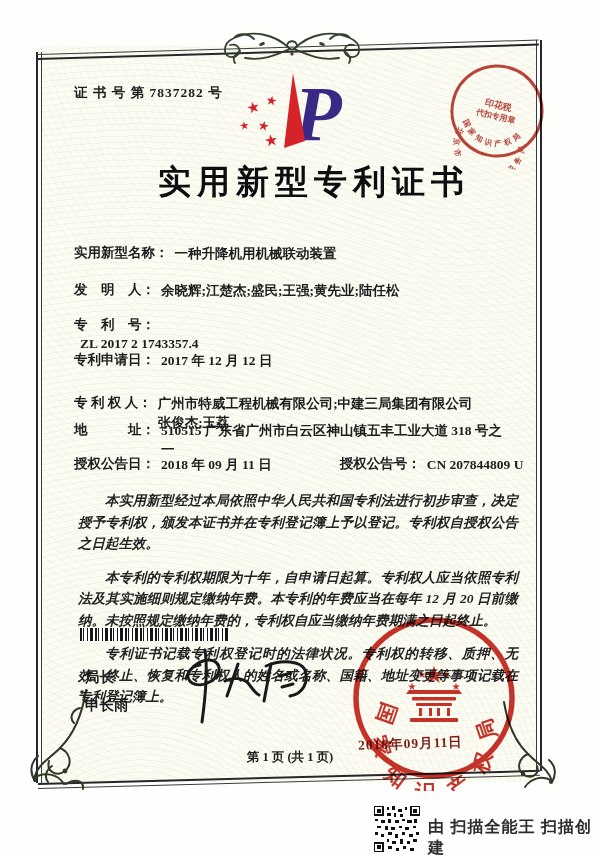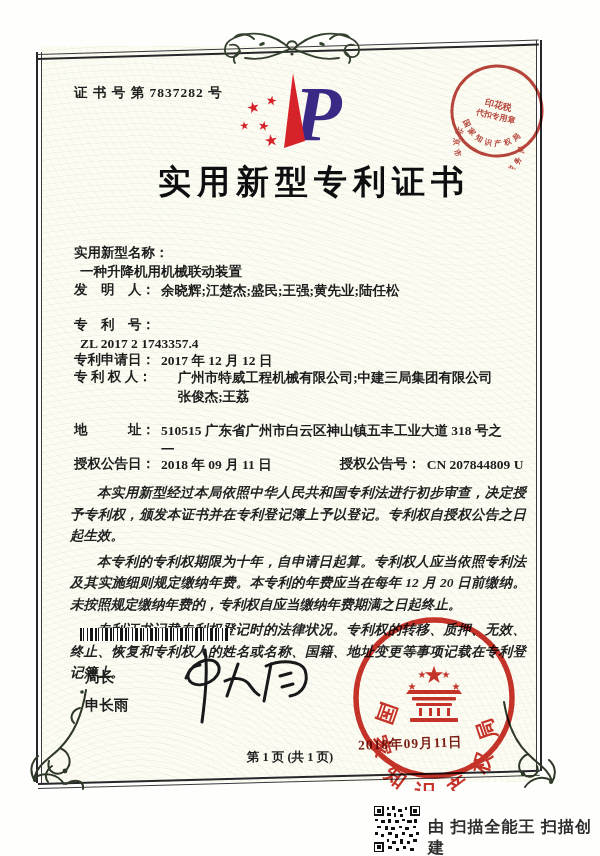--- a/index.html
+++ b/index.html
@@ -33,21 +33,21 @@
     font-size:33px;font-weight:700;letter-spacing:6px;color:#0e0e10;z-index:4;
   }
   
   .row{position:absolute;left:74px;display:flex;align-items:flex-start;font-size:13.5px;font-weight:700;z-index:4;}
   .row .lbl{flex:none;white-space:pre;}
   .row .val{white-space:pre-line;max-width:372px;line-height:19px;margin-left:6px;}
   .pair2{margin-left:68px;display:flex;}
   
   .paras{position:absolute;left:66px;top:478px;width:464px;z-index:4;}
   .paras p{
-    margin:4px;text-indent:2em;text-align:justify;
+    margin:12px;text-indent:2em;text-align:justify;
     font-style:italic;font-weight:600;font-size:13.5px;line-height:21.5px;color:#222;
   }
   
   .barcode{
     position:absolute;left:80px;top:628px;width:150px;height:13px;z-index:4;
     background:repeating-linear-gradient(90deg,#161616 0 2px,#fff 2px 3px,#161616 3px 4px,#fff 4px 7px,#161616 7px 8px,#fff 8px 10px,#161616 10px 13px,#fff 13px 15px);
   }
   .signer-title{position:absolute;left:85px;top:668px;font-size:14.5px;font-weight:700;z-index:4;}
   .signer-name{position:absolute;left:85px;top:696px;font-size:14.5px;font-weight:700;z-index:4;}
   .signature{position:absolute;left:158px;top:638px;z-index:6;}
@@ -122,37 +122,37 @@
     <text x="2" y="60" font-size="11" transform="rotate(-8 2 60)">★</text>
     <text x="19" y="59" font-size="13" transform="rotate(12 19 59)">★</text>
     <text x="27" y="77" font-size="16" transform="rotate(-10 27 77)">★</text>
   </g>
   <text x="56" y="70" font-size="78" font-style="italic" font-weight="700" fill="#3b2a85">P</text>
   <polygon points="55,3 67,71 46,78" fill="#d6232a"></polygon>
 </svg>
 
 <div class="title">实用新型专利证书</div>
 
-<div class="row" style="top:244px;flex-direction:column;">
+<div class="row" style="top:244px;">
   <span class="lbl">实用新型名称：</span>
   <span class="val">一种升降机用机械联动装置</span>
 </div>
 <div class="row" style="top:281px;">
   <span class="lbl">发　明　人：</span>
   <span class="val">余晓辉;江楚杰;盛民;王强;黄先业;陆任松</span>
 </div>
 <div class="row" style="top:316px;flex-direction:column;">
   <span class="lbl">专　利　号：</span>
   <span class="val">ZL 2017 2 1743357.4</span>
 </div>
 <div class="row" style="top:351px;">
   <span class="lbl">专利申请日：</span>
   <span class="val">2017 年 12 月 12 日</span>
 </div>
-<div class="row" style="top:368px;gap:20px;">
+<div class="row" style="top:394px;">
   <span class="lbl">专 利 权 人：</span>
   <span class="val">广州市特威工程机械有限公司;中建三局集团有限公司
 张俊杰;王荔</span>
 </div>
 <div class="row" style="top:421px;">
   <span class="lbl">地　　　址：</span>
   <span class="val">510515 广东省广州市白云区神山镇五丰工业大道 318 号之
 一</span>
 </div>
 <div class="row" style="top:455px;">

